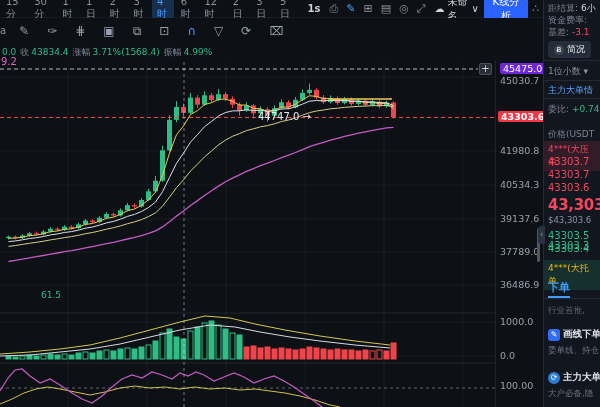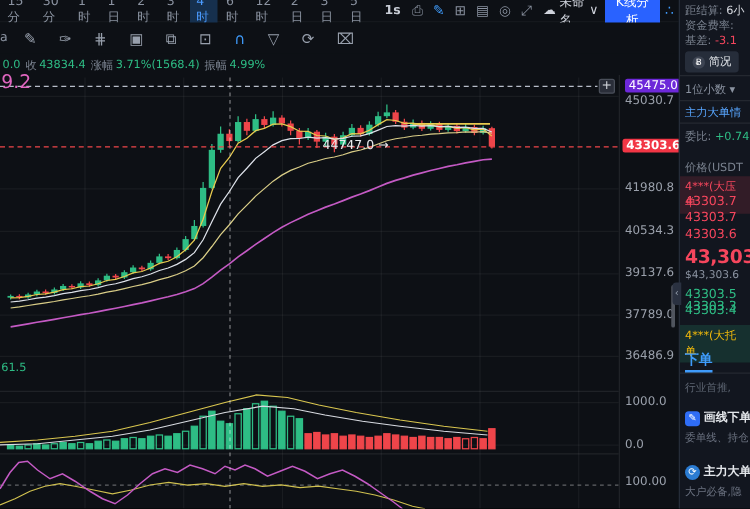--- a/index.html
+++ b/index.html
@@ -35,22 +35,22 @@
 
   
   #chartSvg { left:0; top:0; z-index:1; }
   .axis-col { left:495px; top:60px; width:48px; height:347px; border-left:1px solid rgba(255,255,255,0.08); z-index:2; }
   .ax-label { position:absolute; left:4px; color:#9aa0ab; font-size:9.5px; white-space:nowrap; }
   .ax-label.boxed { background:#6d28d9; color:#fff; padding:0 3px; border-radius:2px; left:4px; }
   .ax-label.price { background:#f23645; color:#fff; padding:0 3px; border-radius:2px; left:2px; font-weight:bold; }
   .plus-box { left:479px; top:63px; width:13px; height:12px; background:#2a2e39; border:1px solid #4a4f5a;
               color:#d7dae0; text-align:center; line-height:10px; font-size:10px; border-radius:2px; z-index:3; }
   .annot { color:#e8eaed; font-size:10px; z-index:3; }
-  .left-val-pink { color:#e066c0; font-size:15px; z-index:3; }
-  .left-val-green { color:#2ebd85; font-size:9px; z-index:3; }
+  .left-val-pink { color:#e066c0; font-size:10px; z-index:3; }
+  .left-val-green { color:#2ebd85; font-size:9px; z-index:3;padding-left:40px; }
   .scroll-thumb { left:537px; top:228px; width:3px; height:34px; background:#50555e; border-radius:2px; z-index:3; }
 
   
   .sidebar { left:543px; top:0; width:57px; height:407px; background:#12161f;
              border-left:1px solid #252c38; z-index:6; font-size:9px; }
   .sb { position:absolute; left:4px; white-space:nowrap; }
   .sb-lab { color:#7a828f; }
   .sb-val { color:#d7dae0; }
   .red { color:#f6465d; } .green { color:#2ebd85; }
   .pill { display:inline-flex; align-items:center; gap:3px; background:#262d3a; color:#e3e6ea;

